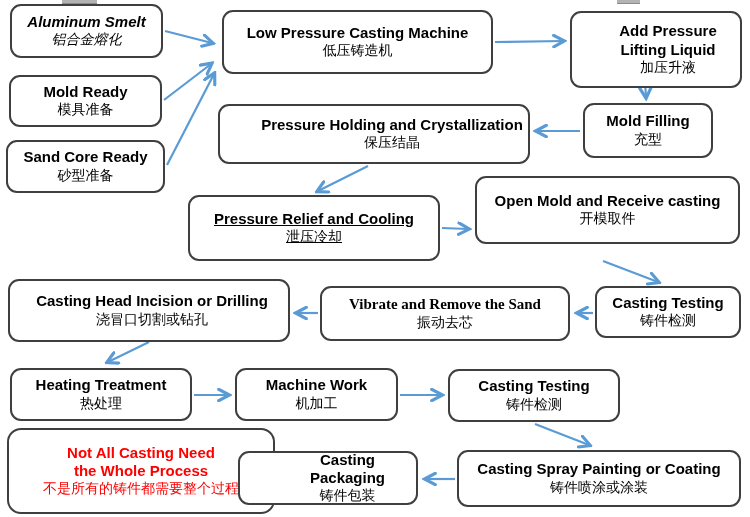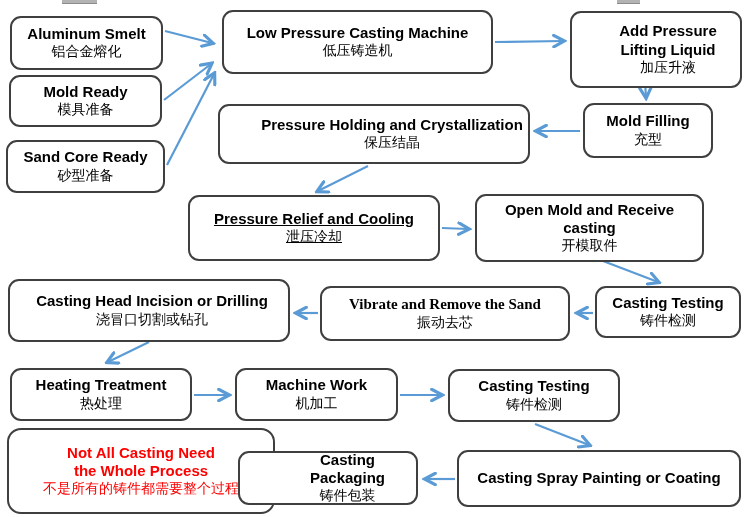--- a/index.html
+++ b/index.html
@@ -48,21 +48,21 @@
     <line class="arrow-stroke" x1="149" y1="342" x2="108" y2="362" stroke="#5B9BD5" stroke-width="2.2" marker-end="url(#ah)"></line>
     <line class="arrow-stroke" x1="194" y1="395" x2="228" y2="395" stroke="#5B9BD5" stroke-width="2.2" marker-end="url(#ah)"></line>
     <line class="arrow-stroke" x1="400" y1="395" x2="441" y2="395" stroke="#5B9BD5" stroke-width="2.2" marker-end="url(#ah)"></line>
     <line class="arrow-stroke" x1="535" y1="424" x2="589" y2="445" stroke="#5B9BD5" stroke-width="2.2" marker-end="url(#ah)"></line>
     <line class="arrow-stroke" x1="455" y1="479" x2="426" y2="479" stroke="#5B9BD5" stroke-width="2.2" marker-end="url(#ah)"></line>
   </svg>
 
   <div class="artifact" style="left: 62px; top: 0px; width: 35px; height: 3px; background: rgb(179, 179, 179);"></div>
   <div class="artifact" style="left: 617px; top: 0px; width: 23px; height: 3px; background: rgb(179, 179, 179);"></div>
 
-  <div class="node" style="left:10px;top:16px;width:153px;height:54px;">
+  <div class="node" style="left:10px;top:4px;width:153px;height:54px;font-style:italic;">
     <div class="en">Aluminum Smelt</div>
     <div class="zh">铝合金熔化</div>
   </div>
 
   <div class="node" style="left:222px;top:10px;width:271px;height:64px;">
     <div class="en">Low Pressure Casting Machine</div>
     <div class="zh">低压铸造机</div>
   </div>
 
   <div class="node" style="left:570px;top:11px;width:172px;height:77px;padding-left:28px;">
@@ -88,21 +88,21 @@
   <div class="node" style="left:6px;top:140px;width:159px;height:53px;">
     <div class="en">Sand Core Ready</div>
     <div class="zh">砂型准备</div>
   </div>
 
   <div class="node" style="left:188px;top:195px;width:252px;height:66px;text-decoration:underline;">
     <div class="en">Pressure Relief and Cooling</div>
     <div class="zh">泄压冷却</div>
   </div>
 
-  <div class="node" style="left:475px;top:194px;width:229px;height:68px;">
+  <div class="node" style="left:475px;top:176px;width:265px;height:68px;text-align:right;">
     <div class="en">Open Mold and Receive casting</div>
     <div class="zh">开模取件</div>
   </div>
 
   <div class="node" style="left:8px;top:279px;width:282px;height:63px;padding-left:10px;">
     <div class="en">Casting Head Incision or Drilling</div>
     <div class="zh">浇冒口切割或钻孔</div>
   </div>
 
   <div class="node" style="left:320px;top:286px;width:250px;height:55px;font-family:Liberation Serif, serif;">
@@ -136,15 +136,16 @@
     <div class="zh">不是所有的铸件都需要整个过程</div>
   </div>
 
   <div class="node" style="left:238px;top:451px;width:180px;height:54px;padding-left:43px;">
     <div class="en">Casting Packaging</div>
     <div class="zh">铸件包装</div>
   </div>
 
   <div class="node" style="left:457px;top:450px;width:284px;height:57px;">
     <div class="en">Casting Spray Painting or Coating</div>
+    <div class="zh">铸件喷涂或涂装</div>
   </div>
 
 </div>
 
 </body></html>

